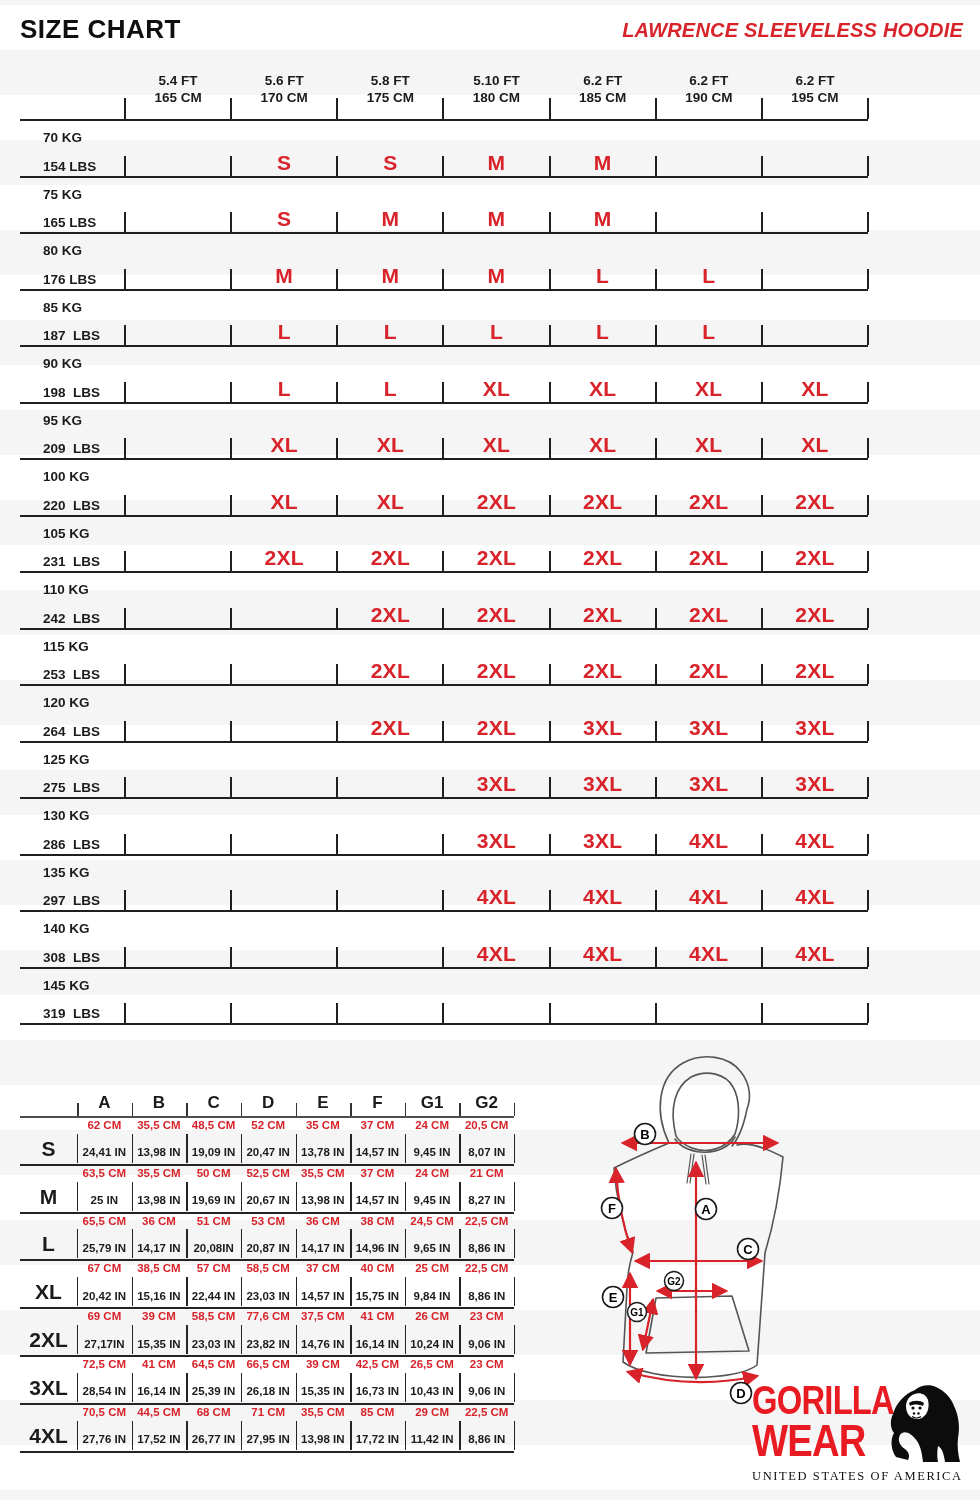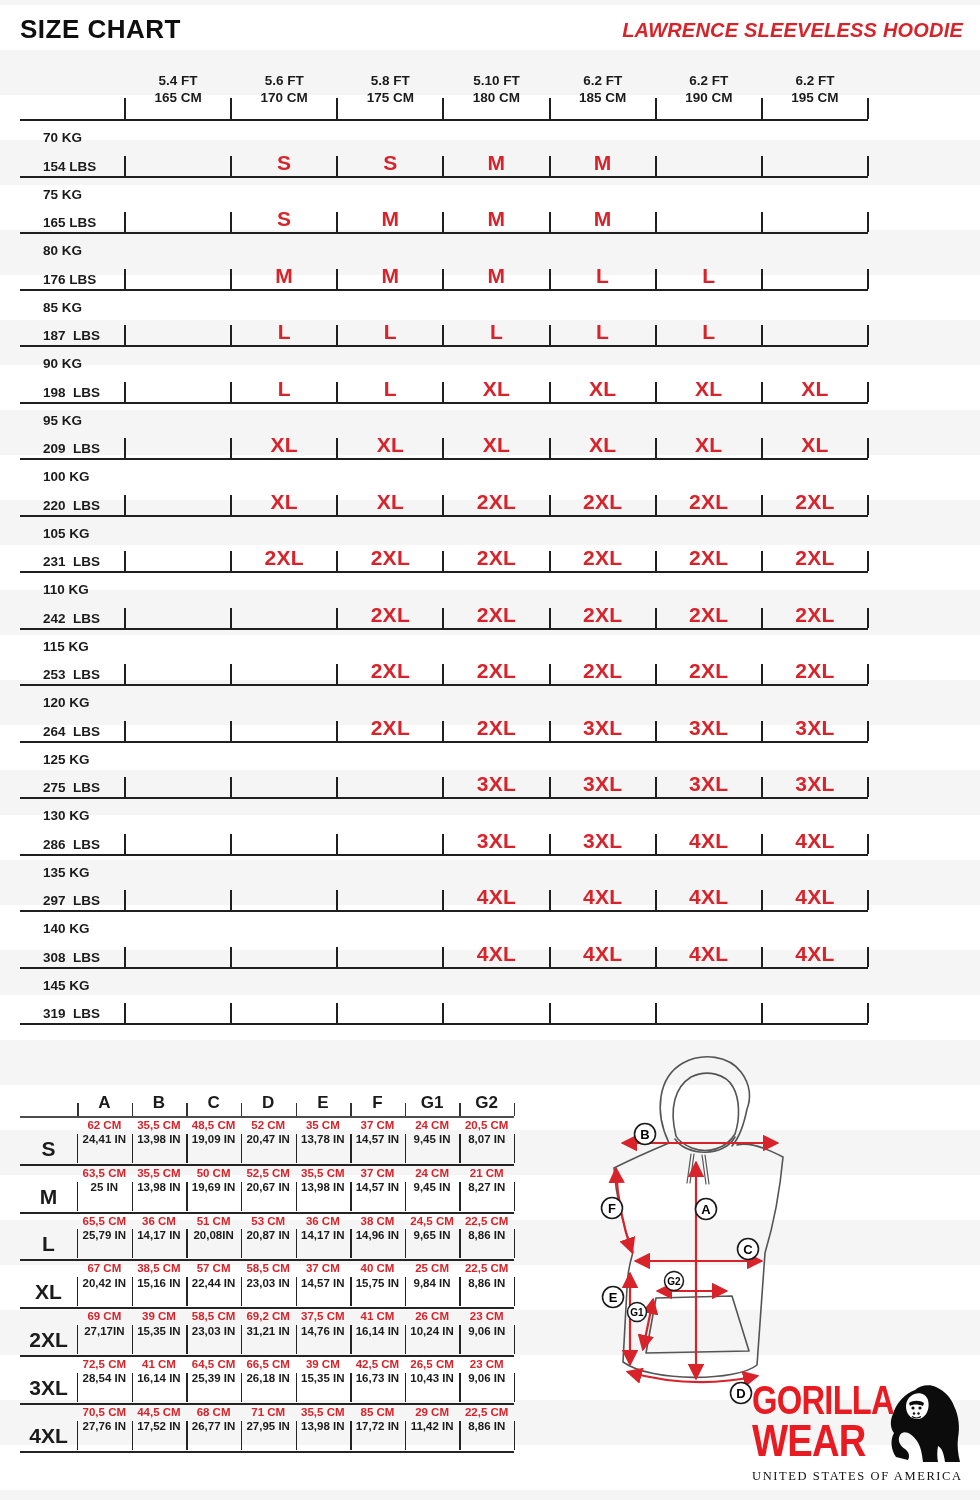--- a/index.html
+++ b/index.html
@@ -29,21 +29,21 @@
   .sg-size{font-weight:800;font-size:21px;line-height:1;color:var(--red);padding-bottom:3px;letter-spacing:.3px;}
 
   
   .mt{position:absolute;left:20px;top:1085px;width:494px;}
   .mt-header{display:flex;height:33px;border-bottom:2px solid #4d4d4d;padding-left:57px;box-sizing:border-box;}
   .mt-hcol{flex:1;position:relative;display:flex;align-items:flex-end;justify-content:center;padding-bottom:5px;font-weight:700;font-size:17px;line-height:1;}
   .mt-hcol::before{content:"";position:absolute;left:0;bottom:0;width:1.5px;height:13px;background:#333;}
   .mt-hcol:last-child::after{content:"";position:absolute;right:-1px;bottom:0;width:1.5px;height:13px;background:#333;}
   .mt-row{display:flex;height:47.8px;border-bottom:2px solid #242424;box-sizing:border-box;}
   .mt-size{width:57px;box-sizing:border-box;display:flex;align-items:flex-end;justify-content:center;padding-bottom:5px;font-weight:700;font-size:21px;line-height:1;}
-  .mt-cell{flex:1;position:relative;display:flex;flex-direction:column;justify-content:flex-start;align-items:center;padding-bottom:11px;}
+  .mt-cell{flex:1;position:relative;display:flex;flex-direction:column;justify-content:space-between;align-items:center;padding-bottom:4px;}
   .mt-cell::before{content:"";position:absolute;left:0;bottom:1px;width:1.4px;height:29px;background:#242424;}
   .mt-cell:last-child::after{content:"";position:absolute;right:-1px;bottom:1px;width:1.4px;height:29px;background:#242424;}
   .mt-cm{font-weight:700;font-size:11.5px;line-height:1.25;color:var(--red);white-space:pre;}
   .mt-in{font-weight:700;font-size:11.5px;line-height:1.25;color:#1b1b1b;white-space:pre;}
 
   
   .diagram{position:absolute;left:590px;top:1050px;width:300px;height:372px;}
 
   
   .logo{position:absolute;left:752px;top:1382px;width:214px;}
@@ -639,22 +639,22 @@
           </div>
           <div class="mt-cell">
             <div class="mt-cm">39 CM</div>
             <div class="mt-in">15,35 IN</div>
           </div>
           <div class="mt-cell">
             <div class="mt-cm">58,5 CM</div>
             <div class="mt-in">23,03 IN</div>
           </div>
           <div class="mt-cell">
-            <div class="mt-cm">69,2 CM</div>
-            <div class="mt-in">31,21 IN</div>
+            <div class="mt-cm">77,6 CM</div>
+            <div class="mt-in">23,82 IN</div>
           </div>
           <div class="mt-cell">
             <div class="mt-cm">37,5 CM</div>
             <div class="mt-in">14,76 IN</div>
           </div>
           <div class="mt-cell">
             <div class="mt-cm">41 CM</div>
             <div class="mt-in">16,14 IN</div>
           </div>
           <div class="mt-cell">

